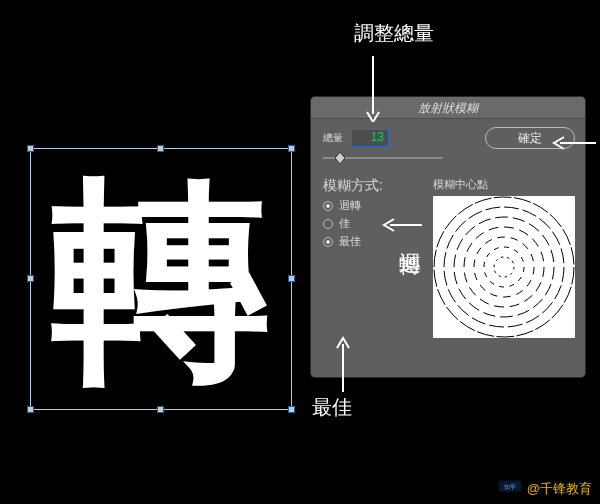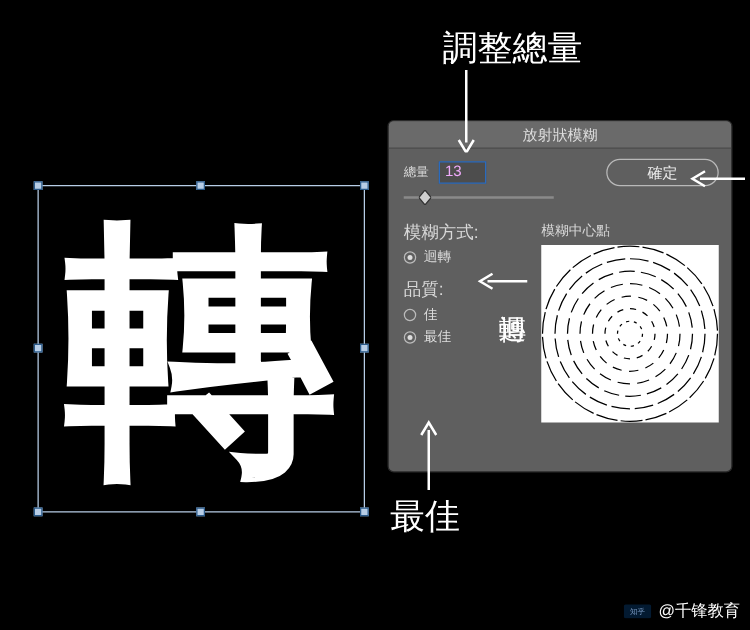--- a/index.html
+++ b/index.html
@@ -9,26 +9,26 @@
   .canvas-glyph{position:absolute;left:38px;top:156px;width:246px;height:246px;}
   .glyph-text{position:absolute;left:0;top:0;width:100%;height:100%;display:flex;align-items:center;justify-content:center;color:#fff;font-size:220px;font-weight:900;line-height:1;user-select:none;}
   .transform-box{position:absolute;left:-8px;top:-8px;right:-8px;bottom:-8px;border:1px solid #b7cde6;}
   .handle{position:absolute;width:7px;height:7px;background:#b7cde6;border:1px solid #2a5a8a;}
   .h-tl{left:-4px;top:-4px;} .h-tm{left:calc(50% - 4px);top:-4px;} .h-tr{right:-4px;top:-4px;}
   .h-ml{left:-4px;top:calc(50% - 4px);} .h-mr{right:-4px;top:calc(50% - 4px);}
   .h-bl{left:-4px;bottom:-4px;} .h-bm{left:calc(50% - 4px);bottom:-4px;} .h-br{right:-4px;bottom:-4px;}
 
   
   .dialog{position:absolute;left:310px;top:96px;width:276px;height:282px;background:#5f5f5f;border:1px solid #2a2a2a;border-radius:5px;overflow:hidden;}
-  .dialog-title{height:22px;background:#6a6a6a;text-align:center;font-size:12px;color:#ddd;line-height:22px;border-bottom:1px solid #4a4a4a;}
+  .dialog-title{height:22px;background:#6a6a6a;text-align:center;font-size:12px;color:#ddd;line-height:22px;border-bottom:1px solid #4a4a4a;font-style:italic;}
   .dialog-body{padding:8px 10px 10px 12px;color:#ddd;font-size:12px;}
 
   .row-amount{display:flex;align-items:center;gap:8px;margin-bottom:4px;}
   .field-label{color:#d8d8d8;font-size:10px;}
-  .amount-input{width:38px;height:18px;background:#4d4d4d;color:#f0abfc;border:1px solid #2a6bbf;text-align:left;padding:0 4px;font-size:12px;}
+  .amount-input{width:38px;height:18px;background:#4d4d4d;color:#22c55e;border:1px solid #2a6bbf;text-align:right;padding:0 4px;font-size:12px;}
   .btn{width:90px;height:22px;border:1px solid #b9b9b9;border-radius:11px;background:transparent;color:#eee;font-size:12px;line-height:20px;text-align:center;cursor:pointer;}
   .btn-stack{margin-left:auto;display:flex;flex-direction:row;gap:6px;}
 
   .slider-wrap{width:120px;margin:-2px 0 8px 0;}
   .slider{width:100%;height:14px;}
   .slider-track{position:relative;height:2px;background:#8a8a8a;top:6px;}
   .slider-thumb{position:absolute;left:10%;top:-5px;width:10px;height:12px;}
   .slider-thumb svg{display:block;}
 
   .lower{display:flex;gap:8px;}
@@ -38,26 +38,26 @@
   .radio{width:10px;height:10px;border:1px solid #bbb;border-radius:50%;background:#5f5f5f;display:inline-block;position:relative;}
   .radio.checked::after{content:"";position:absolute;left:2px;top:2px;width:4px;height:4px;background:#ddd;border-radius:50%;}
   .radio-label{color:#ddd;font-size:11px;}
 
   .center-col{flex:1;padding-left:12px;}
   .center-label{font-size:11px;color:#d8d8d8;margin:4px 0 4px 0;}
   .blur-preview{width:142px;height:142px;background:#fff;position:relative;overflow:hidden;}
   .blur-preview svg{position:absolute;left:0;top:0;}
 
   
-  .anno{position:absolute;color:#fff;font-size:28px;font-weight:400;white-space:nowrap;}
+  .anno{position:absolute;color:#fff;font-size:20px;font-weight:400;white-space:nowrap;}
   .arrow{position:absolute;}
   .arrow svg{display:block;}
 
   
-  .watermark{position:absolute;right:8px;bottom:6px;color:#ffffff;font-size:13px;display:flex;align-items:center;gap:6px;}
+  .watermark{position:absolute;right:8px;bottom:6px;color:#eab308;font-size:13px;display:flex;gap:6px;}
   .zh-logo{width:22px;height:12px;}
 </style>
 </head>
 <body>
 
 <div class="canvas-glyph">
   <div class="glyph-text">轉</div>
   <div class="transform-box">
     <div class="handle h-tl"></div>
     <div class="handle h-tm"></div>
@@ -93,21 +93,20 @@
     </div>
 
     <div class="lower">
       <div class="opts">
         <div class="grp-label">模糊方式:</div>
         <div class="radio-row">
           <span class="radio checked"></span>
           <span class="radio-label">迴轉</span>
         </div>
 
-        <div class="grp-label" style="margin-top:10px">品質:</div>
         <div class="radio-row">
           <span class="radio"></span>
           <span class="radio-label">佳</span>
         </div>
         <div class="radio-row">
           <span class="radio checked"></span>
           <span class="radio-label">最佳</span>
         </div>
       </div>
 

